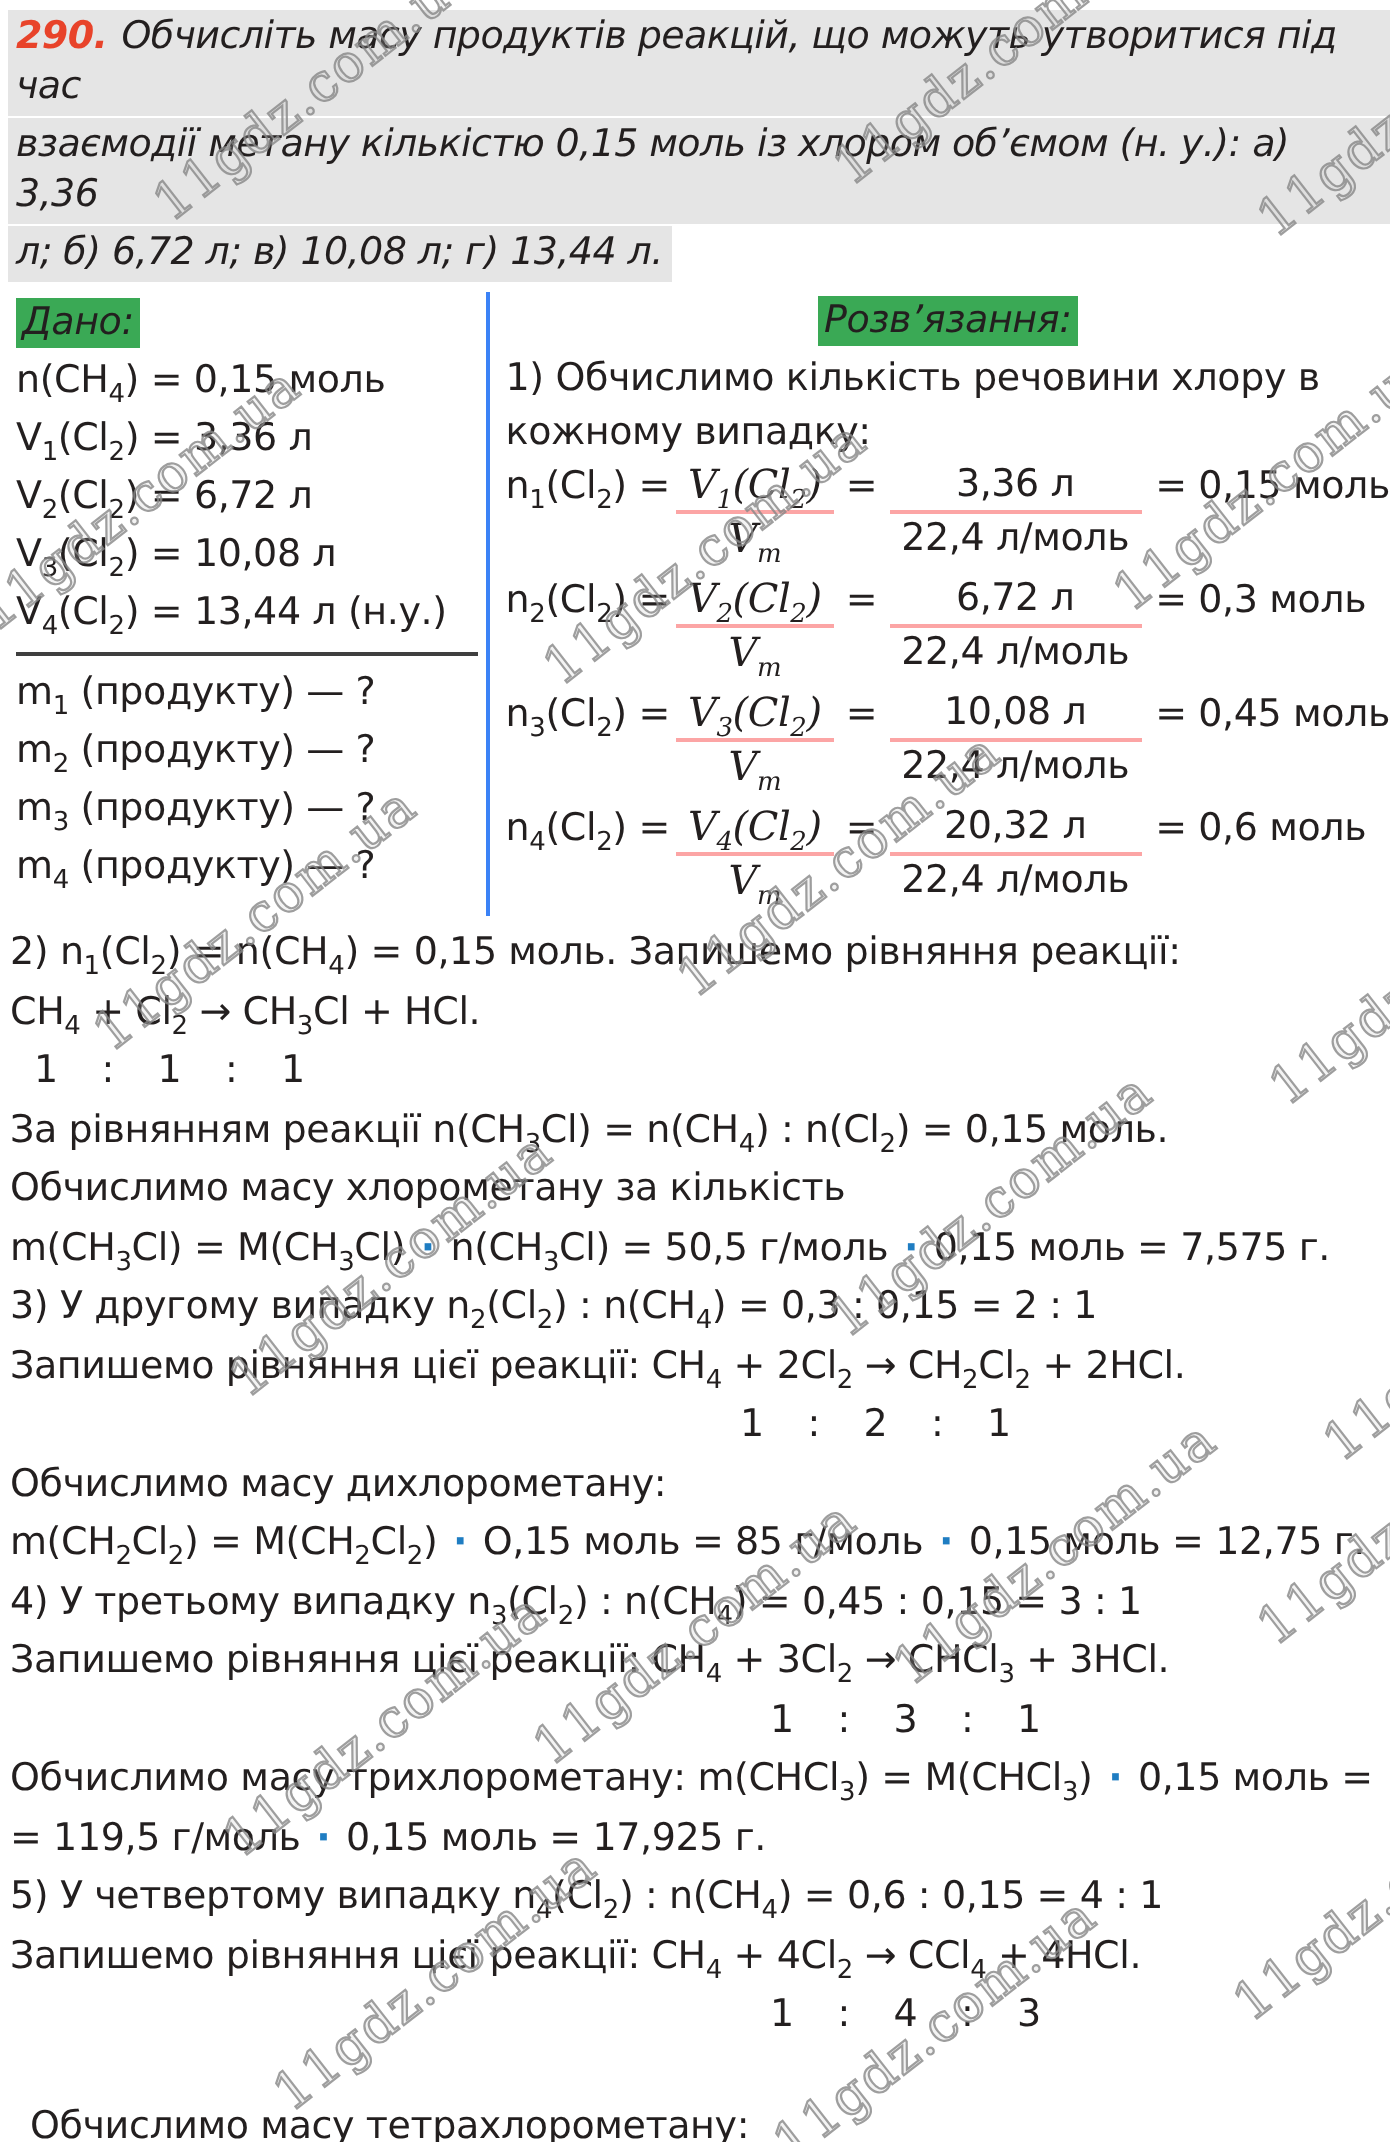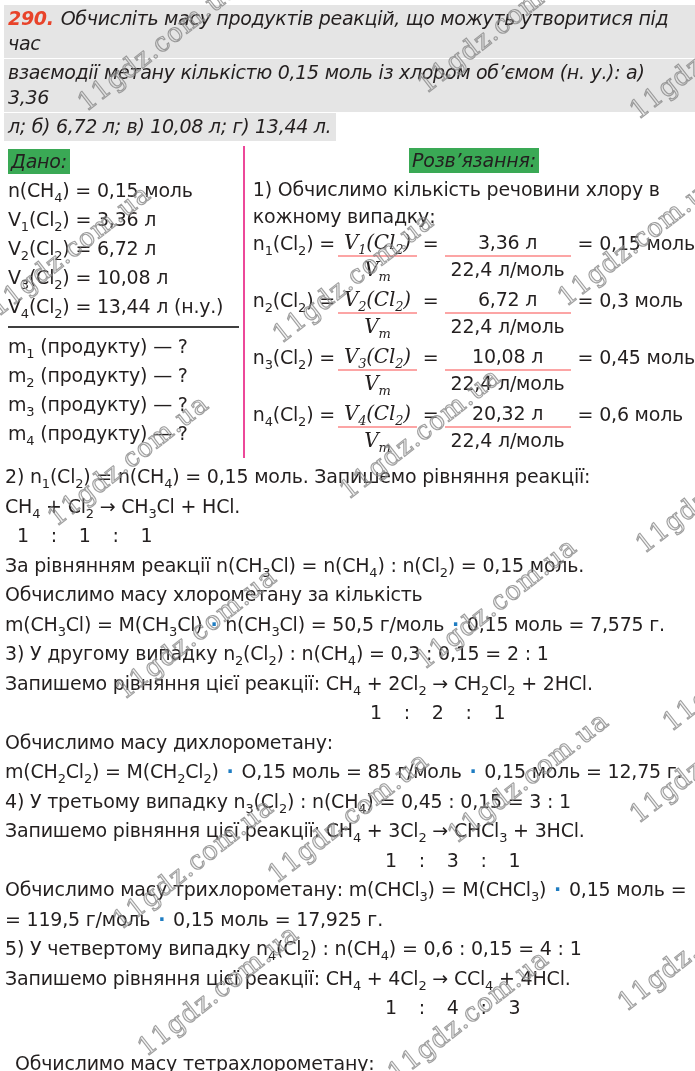--- a/index.html
+++ b/index.html
@@ -10,21 +10,21 @@
       font-family:"DejaVu Serif","Liberation Serif",serif;font-size:26px;letter-spacing:1px;
       color:rgba(200,200,200,0.22);-webkit-text-stroke:1.1px rgba(135,135,135,0.8);
       transform:rotate(-38deg);}
   
   .header{padding:5px 0 1px 4px;font-style:italic;font-size:19px;line-height:25px;position:relative;z-index:2;}
   .hline{margin-bottom:1px;}
   .hbg{display:inline-block;background:#e5e5e5;padding:1px 5px 2px 4px;letter-spacing:-0.3px;}
   .pnum{color:#e8432a;font-weight:bold;margin-right:7px;}
   
   .columns{display:flex;margin-top:3px;position:relative;z-index:2;}
-  .given{width:248px;border-right:2px solid #ec4899;padding:1px 2px 2px 8px;
+  .given{width:248px;border-right:2px solid #3b82f6;padding:1px 2px 2px 8px;
          font-size:19px;line-height:29px;letter-spacing:-0.2px;}
   .given-row{white-space:nowrap;}
   .hl{background:#3aa955;font-style:italic;padding:0 3px;display:inline-block;line-height:25px;}
   .gdivider{border:none;border-top:2px solid #3f3f3f;margin:5px 2px 4px 0;}
   .solution{flex:1;padding:1px 0 0 8px;font-size:19px;line-height:27px;letter-spacing:-0.2px;}
   .sol-label-row{text-align:center;margin-bottom:2px;}
   .intro{letter-spacing:-0.2px;}
   .frow{display:flex;align-items:flex-start;white-space:nowrap;height:57px;}
   .frac{display:inline-block;text-align:center;margin:0 3px;line-height:25px;vertical-align:middle;}
   .frac .num{display:block;border-bottom:2px solid #fca5a5;padding:0 6px;}

